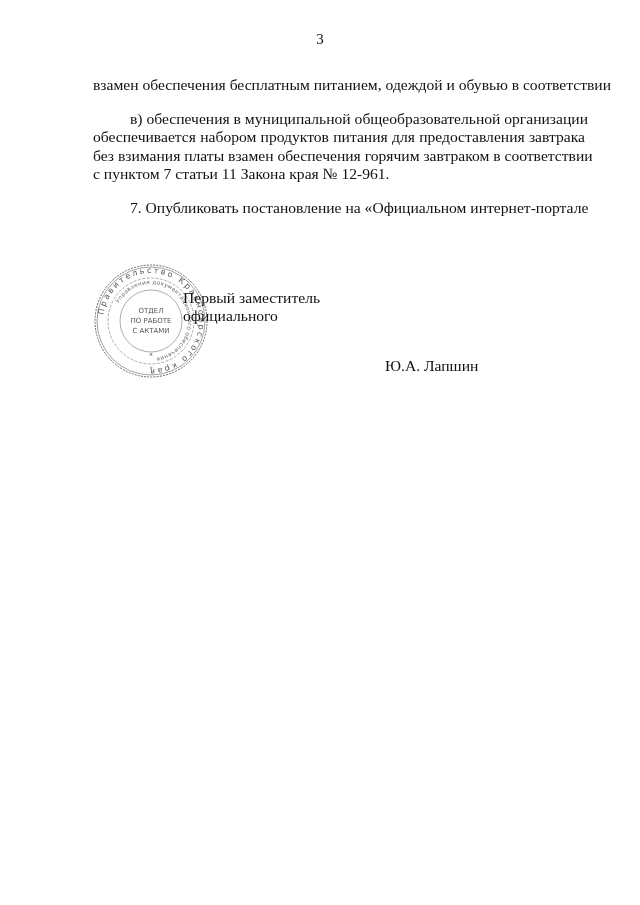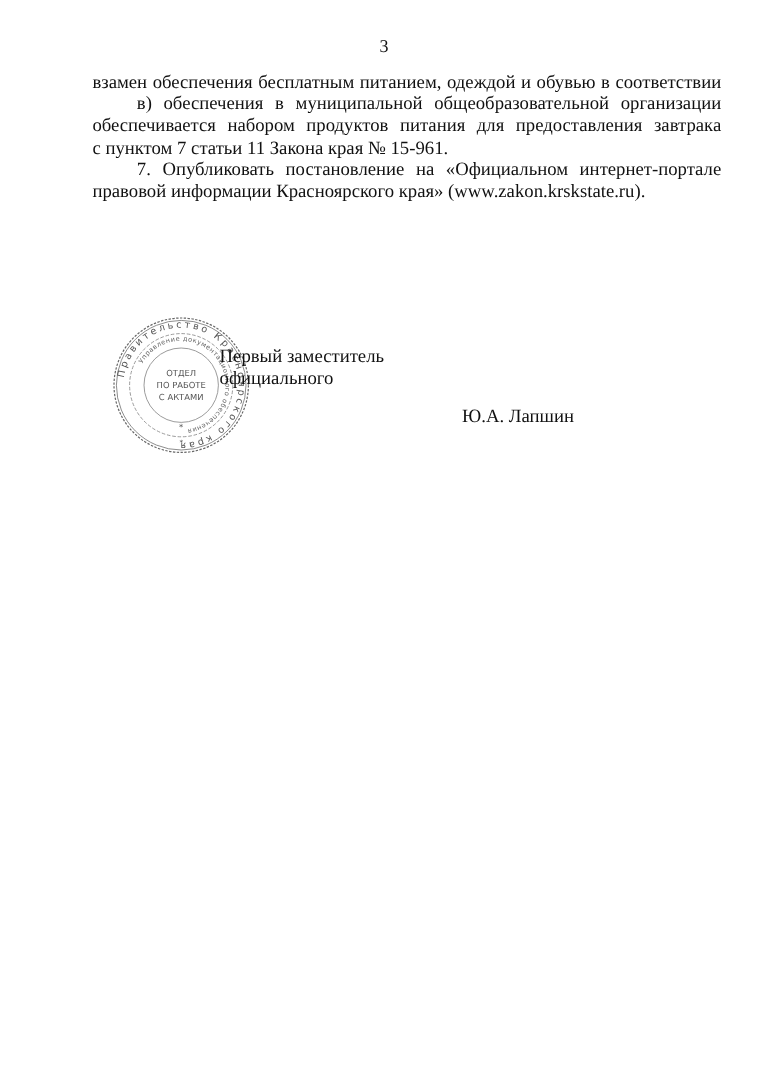--- a/index.html
+++ b/index.html
@@ -26,21 +26,21 @@
     }
     .body-text {
       position: absolute;
       top: 60px;
       left: 77px;
       width: 524px;
       font-size: 15.6px;
       line-height: 18.2px;
     }
     .para {
-      margin: 0;
+      margin: 16px;
       text-align: justify;
       text-align-last: left;
     }
     .line {
       display: block;
       text-align: justify;
       text-align-last: justify;
       white-space: nowrap;
     }
     .line.last {
@@ -63,43 +63,43 @@
       font-size: 15.6px;
       line-height: 18.2px;
     }
     .sig-line {
       display: block;
       white-space: nowrap;
     }
     .signer-name {
       position: absolute;
       left: 385px;
-      top: 339px;
+      top: 357px;
       font-size: 15.6px;
       line-height: 18.2px;
       white-space: nowrap;
     }
   </style>
 </head>
 <body>
 
 <div class="page-number">3</div>
 
 <div class="body-text">
   <p class="para">
     <span class="line">взамен обеспечения бесплатным питанием, одеждой и обувью в соответствии</span>
   </p>
   <p class="para">
     <span class="line first-indent">в) обеспечения в муниципальной общеобразовательной организации</span>
     <span class="line">обеспечивается набором продуктов питания для предоставления завтрака</span>
-    <span class="line last">с пунктом 7 статьи 11 Закона края № 15-961.</span>
+    <span class="line">без взимания платы взамен обеспечения горячим завтраком в соответствии</span>
+    <span class="line last">с пунктом 7 статьи 11 Закона края № 12-961.</span>
   </p>
   <p class="para">
     <span class="line first-indent">7. Опубликовать постановление на «Официальном интернет-портале</span>
-    <span class="line last">правовой информации Красноярского края» (www.zakon.krskstate.ru).</span>
   </p>
 </div>
 
 <div class="stamp">
   <svg width="118" height="118" viewBox="0 0 118 118">
     <defs>
       <path id="outerArc" d="M 59,59 m -48,0 a 48,48 0 1,1 96,0 a 48,48 0 1,1 -96,0"></path>
       <path id="innerArc" d="M 59,59 m -37,0 a 37,37 0 1,1 74,0 a 37,37 0 1,1 -74,0"></path>
     </defs>
     <circle cx="59" cy="59" r="56" fill="none" stroke="#666" stroke-width="1" stroke-dasharray="2,1.2"></circle>

